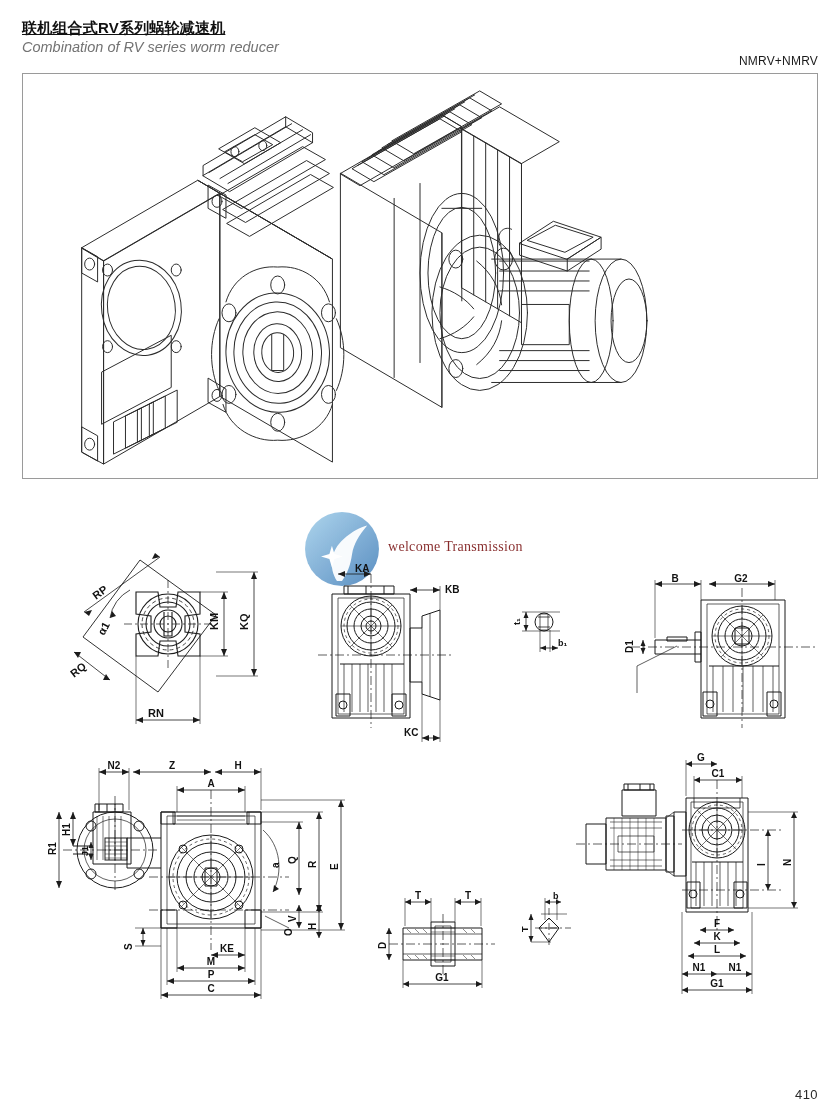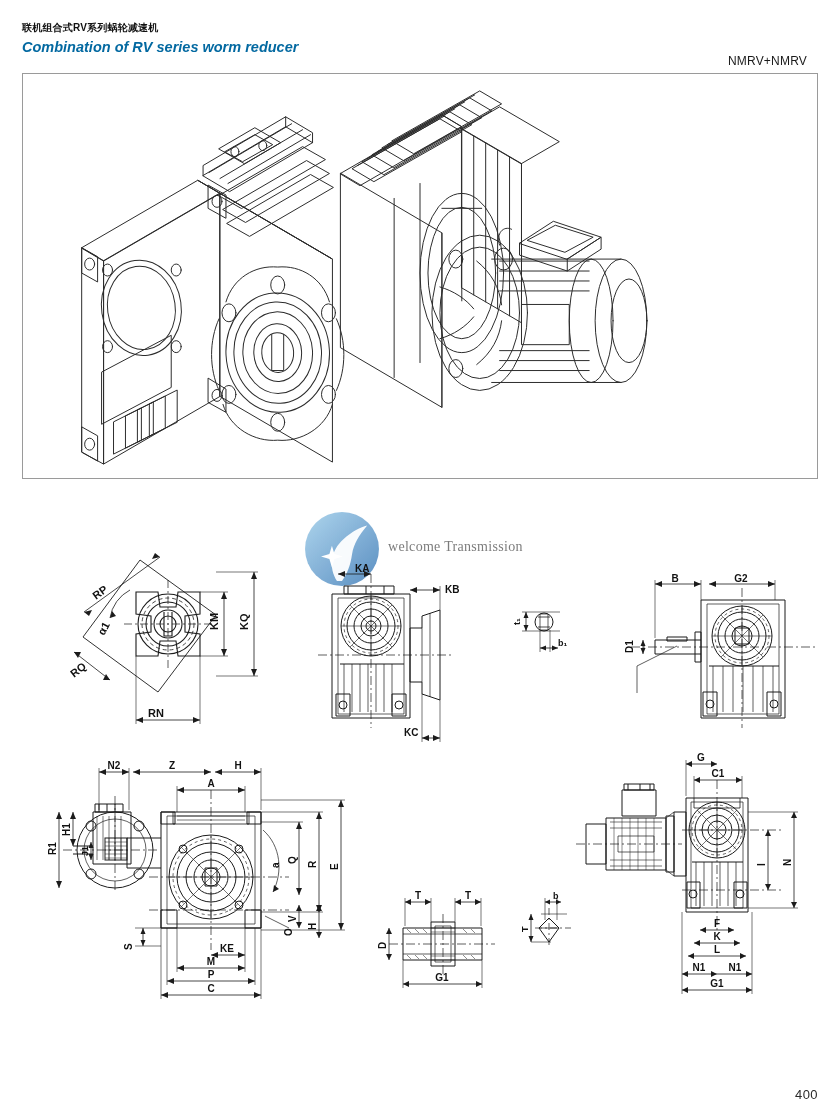--- a/index.html
+++ b/index.html
@@ -10,29 +10,29 @@
     font-family: "Liberation Sans", sans-serif;
     color: #1a1a1a;
     position: relative;
     overflow: hidden;
   }
   .page { position:relative; width:840px; height:1120px; }
 
   
   .header { position:absolute; left:22px; top:18px; width:796px; }
   .title-cn {
-    font-size: 10px; font-weight: 700; letter-spacing: .2px;
-    line-height: 19px; color:#111;
+    font-size: 15px; font-weight: 700; letter-spacing: .2px;
+    line-height: 19px; color:#111;text-decoration:underline;
   }
   .title-en {
-    font-size: 14.5px; font-weight: 700; font-style: italic;
-    line-height: 19px; color:#0369a1; margin-top:1px;
+    font-size: 14.5px; font-weight: 400; font-style: italic;
+    line-height: 19px; color:#737373; margin-top:1px;
   }
   .model-code {
-    position:absolute; right:11px; top:36px;
+    position:absolute; right:0px; top:36px;
     font-size: 12px; color:#1a1a1a; letter-spacing:.2px;
   }
 
   
   .iso-frame {
     position:absolute; left:22px; top:73px;
     width:796px; height:406px;
     border:1.5px solid #9a9a9a; background:#fff;
   }
   .iso-svg { position:absolute; left:0; top:0; width:100%; height:100%; }
@@ -46,21 +46,21 @@
   }
   .wm-logo { width:84px; height:84px; flex:0 0 84px; }
   .wm-text { margin-left:4px; position:relative; }
   .wm-cn {
     font-size:40px; font-weight:700; line-height:44px;
     color:#5d5d5d; letter-spacing:1px;
     font-family:"DejaVu Sans", sans-serif;
   }
   .wm-reg { font-size:15px; vertical-align:super; color:#6a6a6a; }
   .wm-en {
-    font-size:14px; color:#737373; letter-spacing:.3px;
+    font-size:14px; color:#7f1d1d; letter-spacing:.3px;
     margin-top:-4px; font-family:"Liberation Serif", serif;
   }
 
   
   .tech { position:absolute; }
   .tech svg { display:block; overflow:visible; }
 
   #blk-flange   { left:48px;  top:552px; width:250px; height:190px; }
   #blk-kakbkc   { left:318px; top:568px; width:180px; height:185px; }
   #blk-key1     { left:502px; top:598px; width:70px;  height:62px; }
@@ -804,15 +804,15 @@
       <text x="221" y="116" font-size="10" font-weight="700" transform="rotate(-90 221 116)">N</text>
       <text x="147" y="177" font-size="10" font-weight="700" text-anchor="middle">F</text>
       <text x="147" y="190" font-size="10" font-weight="700" text-anchor="middle">K</text>
       <text x="147" y="203" font-size="10" font-weight="700" text-anchor="middle">L</text>
       <text x="129" y="221" font-size="10" font-weight="700" text-anchor="middle">N1</text>
       <text x="165" y="221" font-size="10" font-weight="700" text-anchor="middle">N1</text>
       <text x="147" y="237" font-size="10" font-weight="700" text-anchor="middle">G1</text>
     </svg>
   </div>
 
-  <div class="page-no">400</div>
+  <div class="page-no">410</div>
 
 </div>
 
 </body></html>

